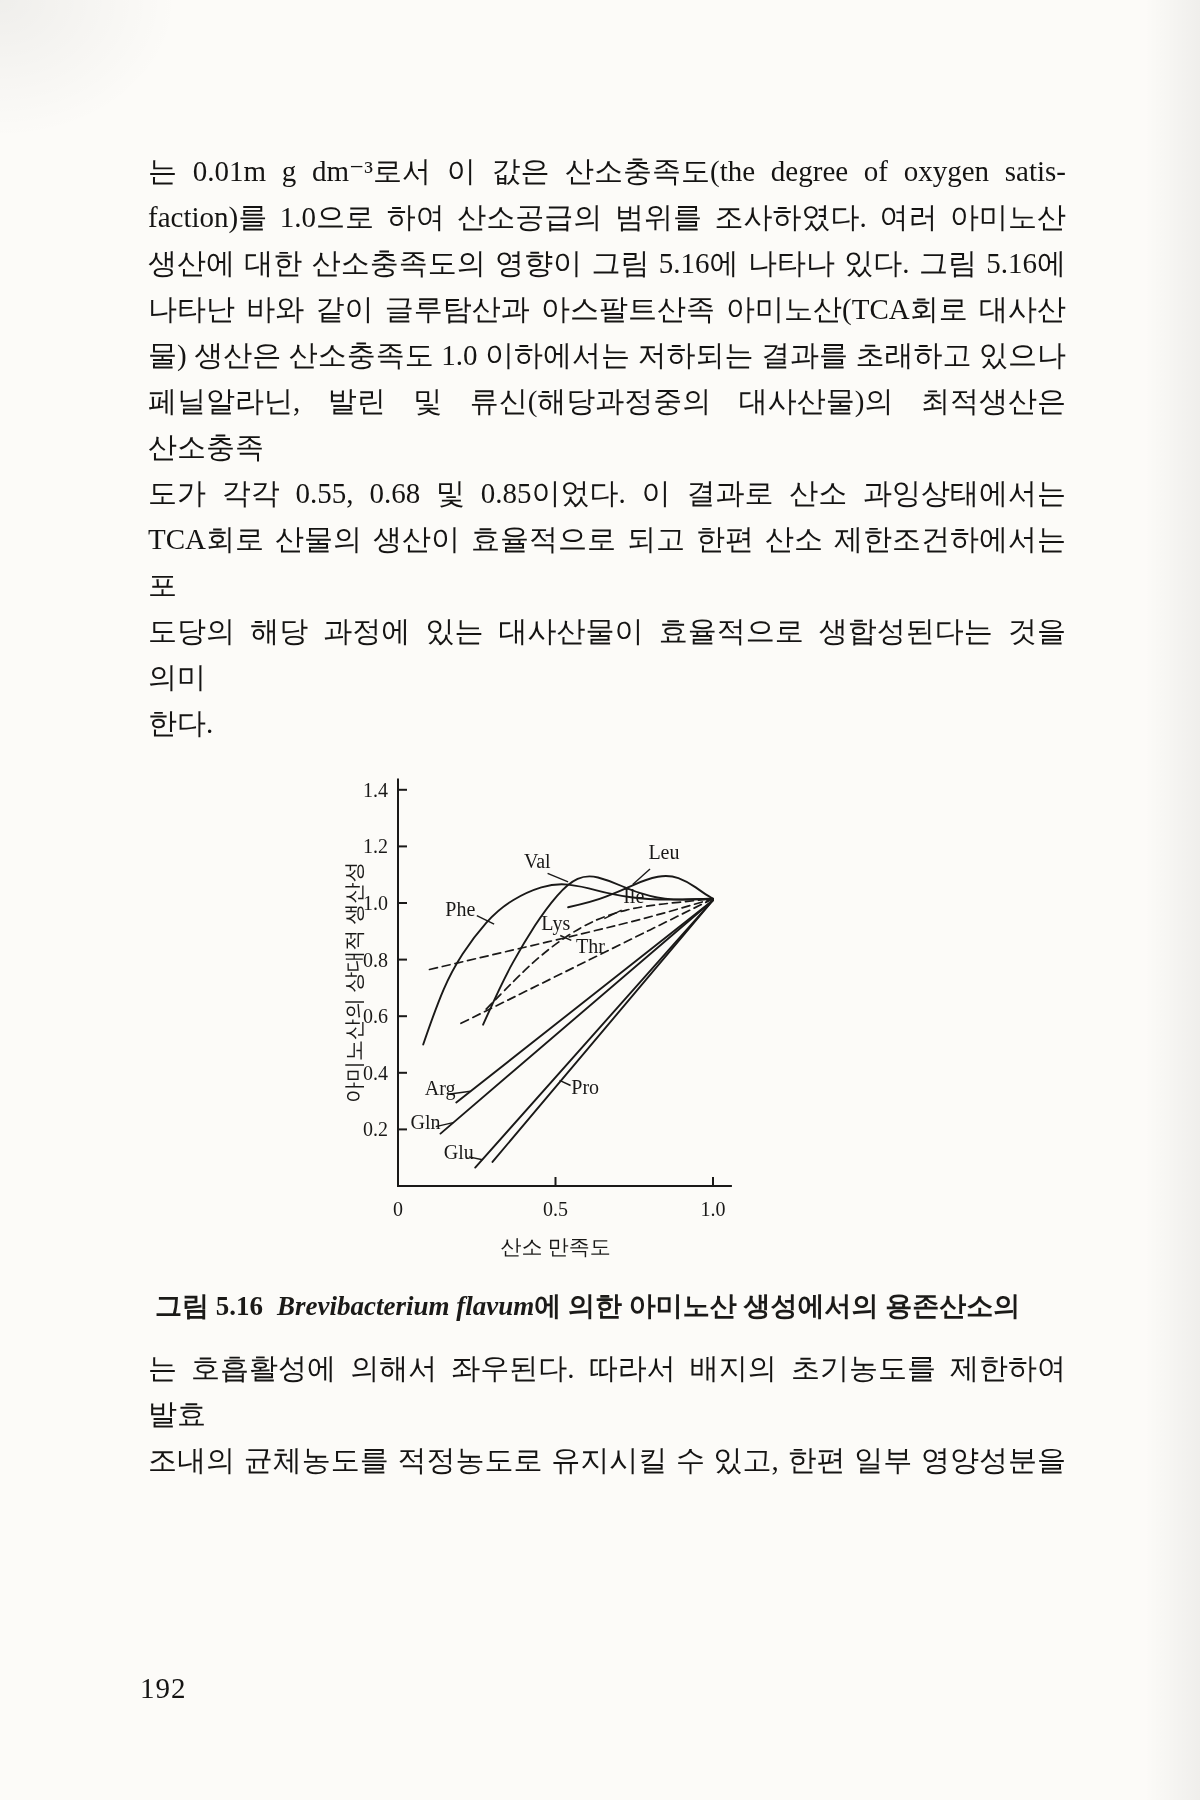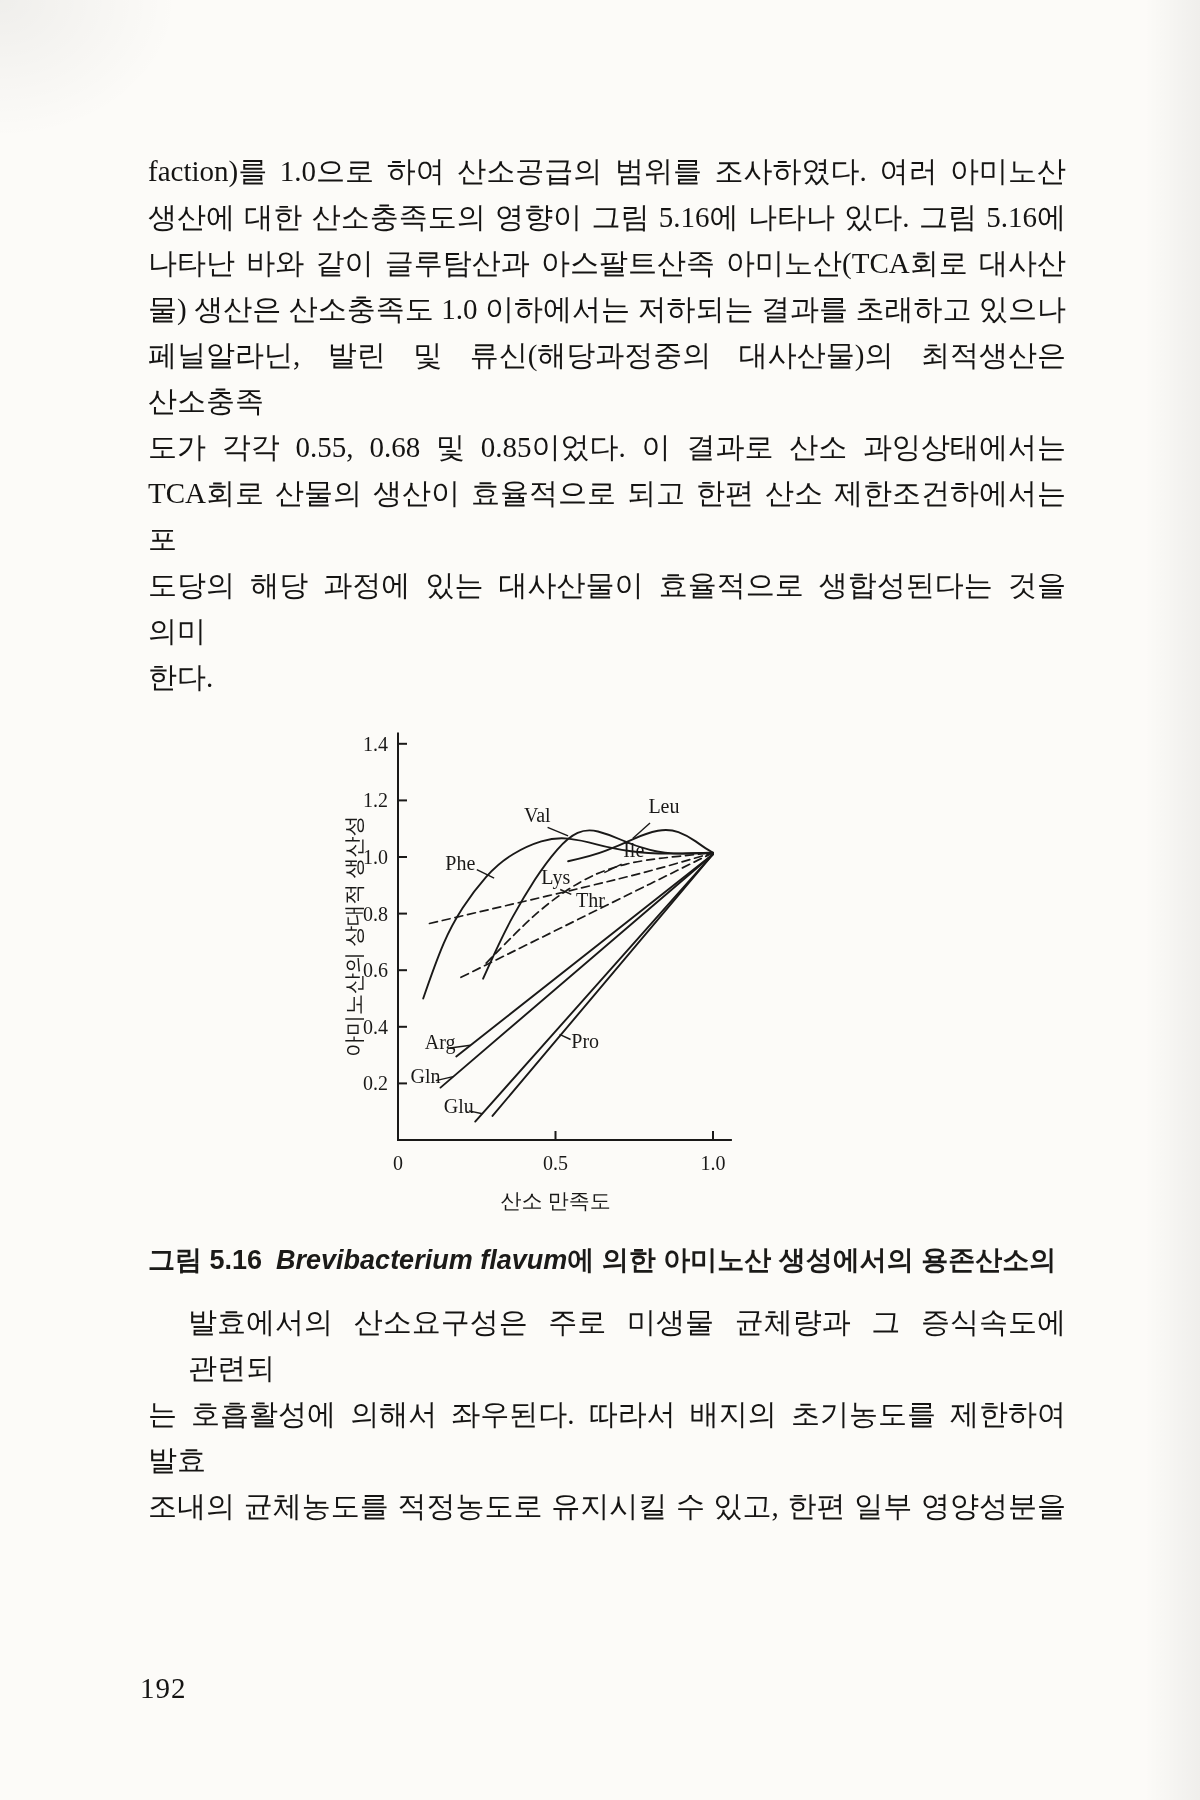--- a/index.html
+++ b/index.html
@@ -18,22 +18,22 @@
   .content{padding:148px 134px 0 148px;position:relative;}
   .para .line{
     font-size:29px;line-height:46px;white-space:nowrap;
   }
   .para .line.just{white-space:normal;text-align:justify;text-align-last:justify;word-break:keep-all;}
   .para .line.last{text-align:center;text-align-last:left;}
   .para .line.indent{padding-left:40px;}
   .figure{margin:20px 0 0 195px;padding:0;}
   .caption{
     margin-top:18px;
-    font-family:Liberation Sans, sans-serif;
-    font-weight:700;font-size:27px;line-height:46px;color:#1b1a18;
+    font-family:Liberation Serif, serif;
+    font-weight:700;font-size:27px;line-height:46px;color:#1b1a18;margin-left:7px;
   }
   .caption .cap-label{margin-right:14px;}
   .caption .cap-italic{font-style:italic;}
   .caption .cap-line2{padding-left:105px;}
   .para2{margin-top:16px;}
   .page-number{
     position:absolute;left:140px;top:1672px;
     font-size:29px;letter-spacing:1px;
   }
   
@@ -47,20 +47,21 @@
 </style>
 </head>
 <body>
 
 <div class="shade-corner"></div>
 <div class="shade-right"></div>
 
 <div class="content">
 
   <div class="para">
+    <div class="line just">는 0.01m g dm⁻³로서 이 값은 산소충족도(the degree of oxygen satis-</div>
     <div class="line just">faction)를 1.0으로 하여 산소공급의 범위를 조사하였다. 여러 아미노산</div>
     <div class="line just">생산에 대한 산소충족도의 영향이 그림 5.16에 나타나 있다. 그림 5.16에</div>
     <div class="line just">나타난 바와 같이 글루탐산과 아스팔트산족 아미노산(TCA회로 대사산</div>
     <div class="line just">물) 생산은 산소충족도 1.0 이하에서는 저하되는 결과를 초래하고 있으나</div>
     <div class="line just">페닐알라닌, 발린 및 류신(해당과정중의 대사산물)의 최적생산은 산소충족</div>
     <div class="line just">도가 각각 0.55, 0.68 및 0.85이었다. 이 결과로 산소 과잉상태에서는</div>
     <div class="line just">TCA회로 산물의 생산이 효율적으로 되고 한편 산소 제한조건하에서는 포</div>
     <div class="line just">도당의 해당 과정에 있는 대사산물이 효율적으로 생합성된다는 것을 의미</div>
     <div class="line last">한다.</div>
   </div>
@@ -121,20 +122,19 @@
       </svg>
   </figure>
 
   <div class="caption">
     <div class="cap-line1">
       <span class="cap-label">그림 5.16</span><span class="cap-italic">Brevibacterium flavum</span><span>에 의한 아미노산 생성에서의 용존산소의</span>
     </div>
   </div>
 
   <div class="para para2">
-    <div class="line just indent">발효에서의 산소요구성은 주로 미생물 균체량과 그 증식속도에 관련되</div>
     <div class="line just">는 호흡활성에 의해서 좌우된다. 따라서 배지의 초기농도를 제한하여 발효</div>
     <div class="line just">조내의 균체농도를 적정농도로 유지시킬 수 있고, 한편 일부 영양성분을</div>
   </div>
 
 </div>
 
 <div class="page-number">192</div>
 
 </body></html>

